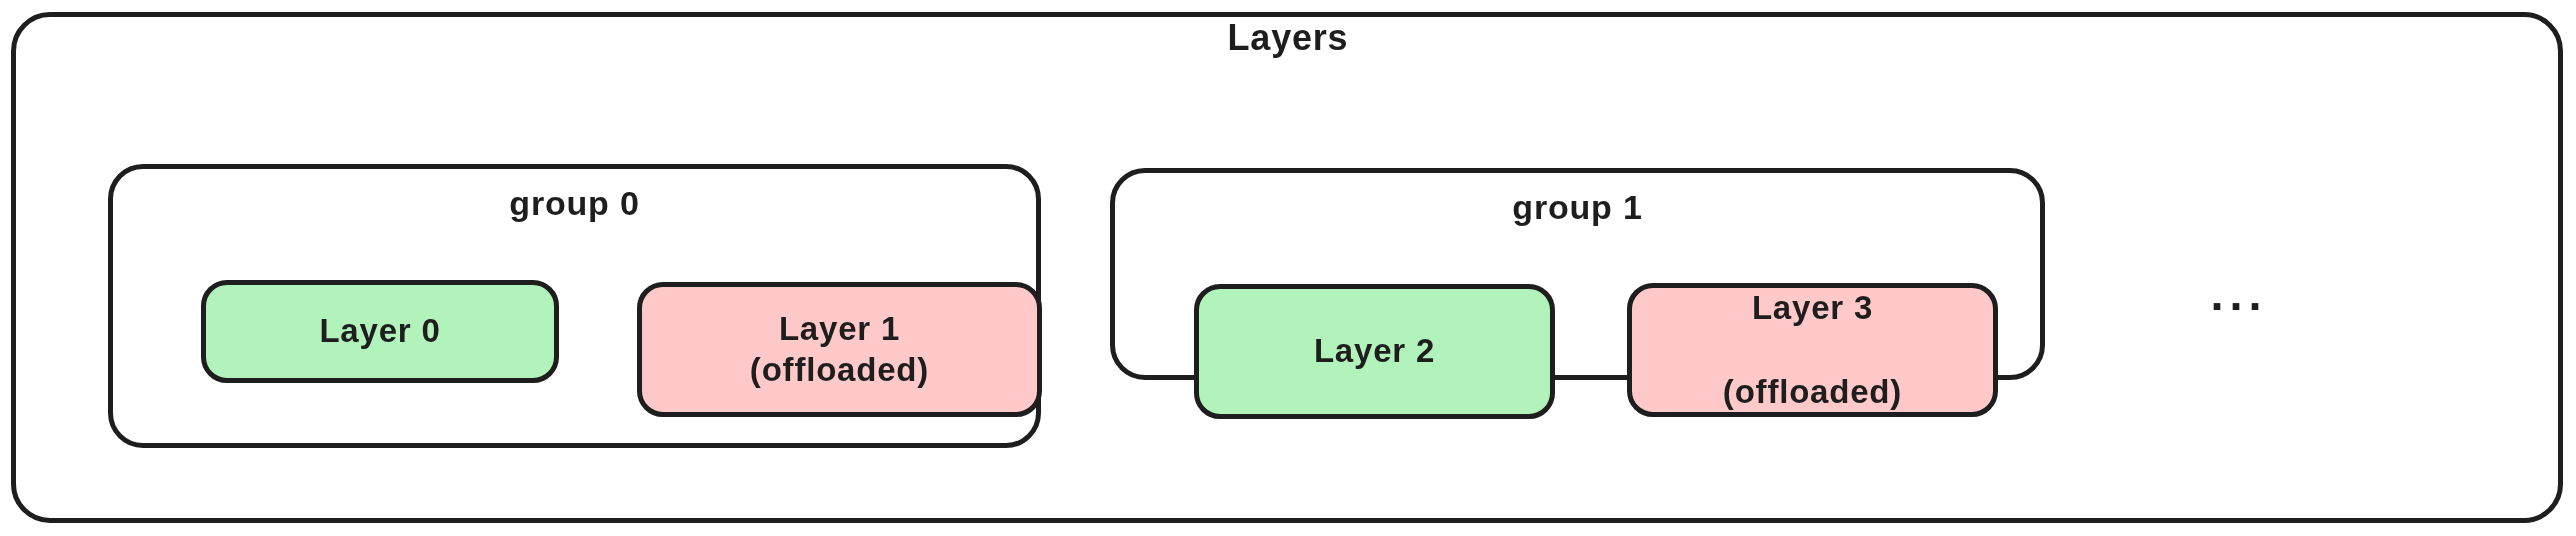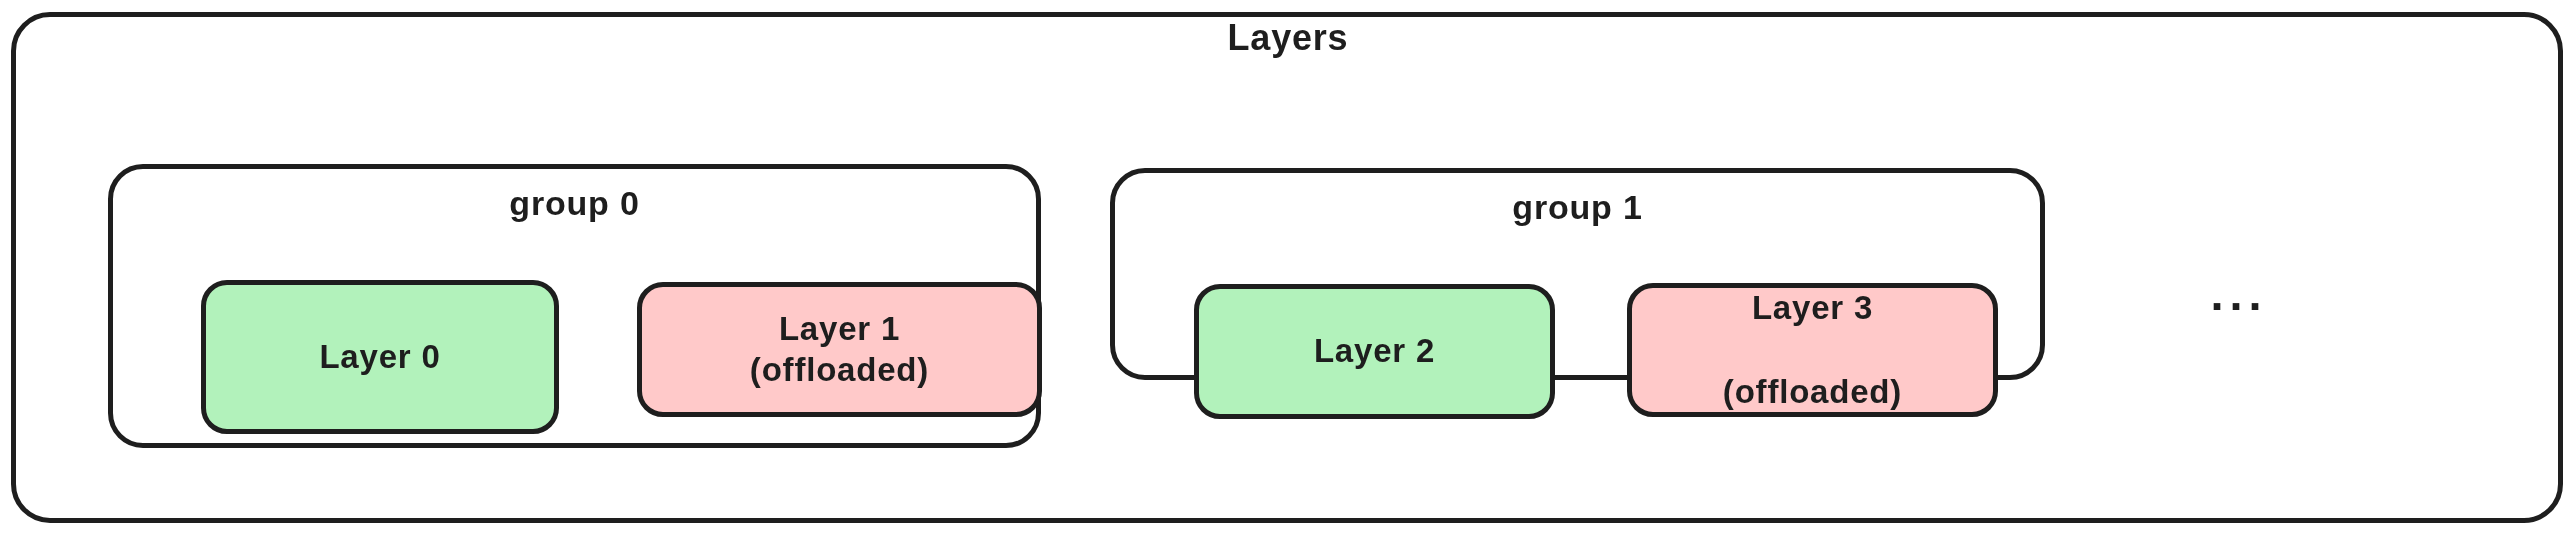--- a/index.html
+++ b/index.html
@@ -64,21 +64,21 @@
     display: flex;
     flex-direction: column;
     align-items: center;
     justify-content: center;
     text-align: center;
     font-size: 33px;
     font-weight: 600;
     letter-spacing: 0.8px;
     line-height: 1.22;
   }
-  .g0 .layer-box.slot0 { left: 88px; top: 111px; width: 358px; height: 154px; }
+  .g0 .layer-box.slot0 { left: 88px; top: 111px; width: 358px; height: 103px; }
   .g0 .layer-box.slot1 { left: 524px; top: 113px; width: 405px; height: 135px; }
   .g1 .layer-box.slot0 { left: 79px; top: 111px; width: 361px; height: 135px; }
   .g1 .layer-box.slot1 { left: 512px; top: 110px; width: 371px; height: 134px; }
   .layer-sublabel:empty { display: none; }
   .ellipsis {
     position: absolute;
     left: 2171px;
     top: 266px;
     width: 136px;
     text-align: center;

